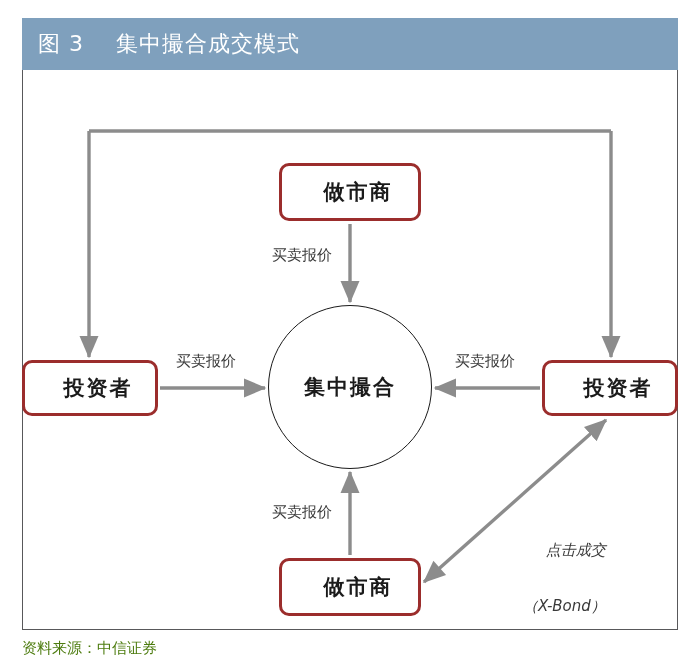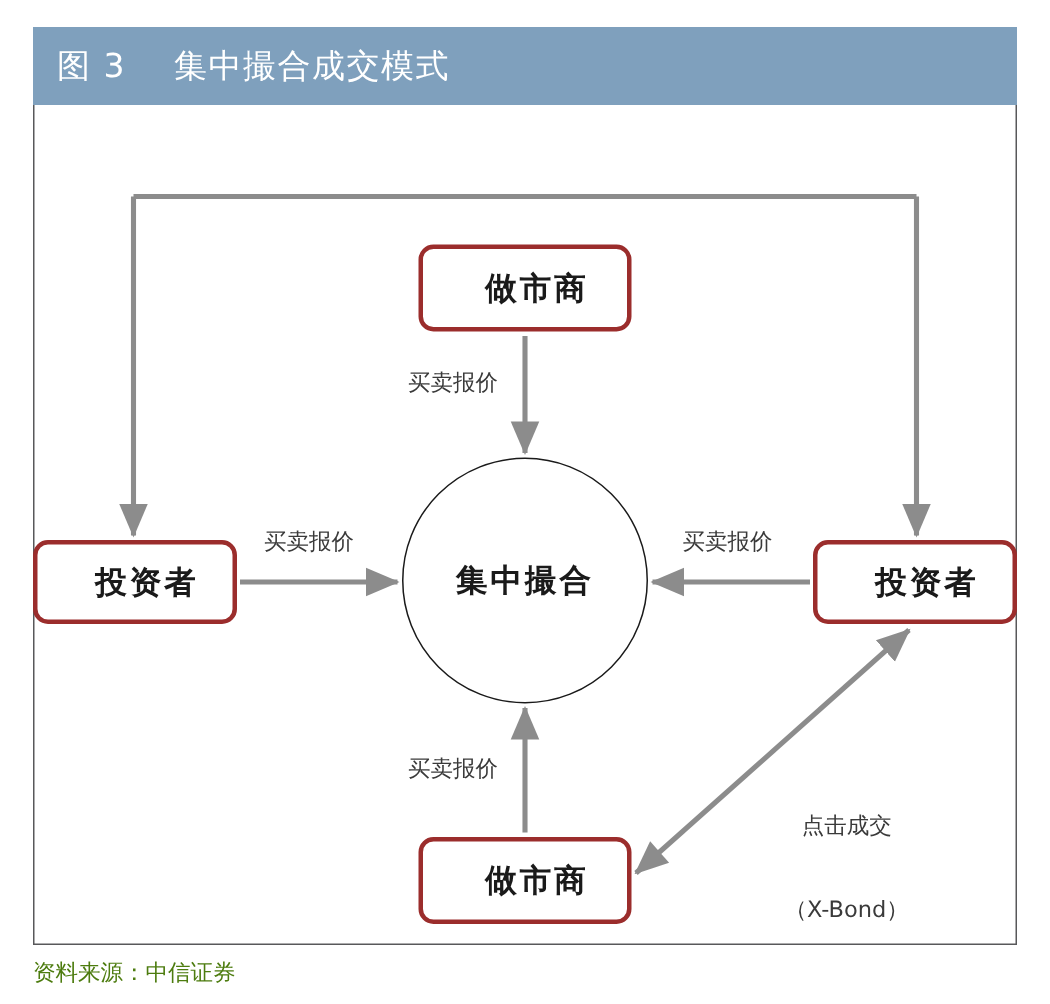--- a/index.html
+++ b/index.html
@@ -112,21 +112,21 @@
     color: #3a3a3a;
     white-space: pre;
     line-height: 1.25;
     font-family: "DejaVu Sans", "Liberation Sans", sans-serif;
   }
   #lbl-top-click   { left: 281px; top: 99px; }
   #lbl-top-quote   { left: 272px; top: 246px; }
   #lbl-bot-quote   { left: 272px; top: 503px; }
   #lbl-left-quote  { left: 176px; top: 352px; }
   #lbl-right-quote { left: 455px; top: 352px; }
-  #lbl-diag-click  { left: 523px; top: 503px; text-align: center; }
+  #lbl-diag-click  { left: 523px; top: 503px; text-align: right; font-style: italic; }
   
   .source-note {
     position: absolute;
     left: 22px;
     top: 639px;
     font-size: 15px;
     color: #4d7c0f;
     white-space: pre;
     font-family: "DejaVu Sans", "Liberation Sans", sans-serif;
   }

